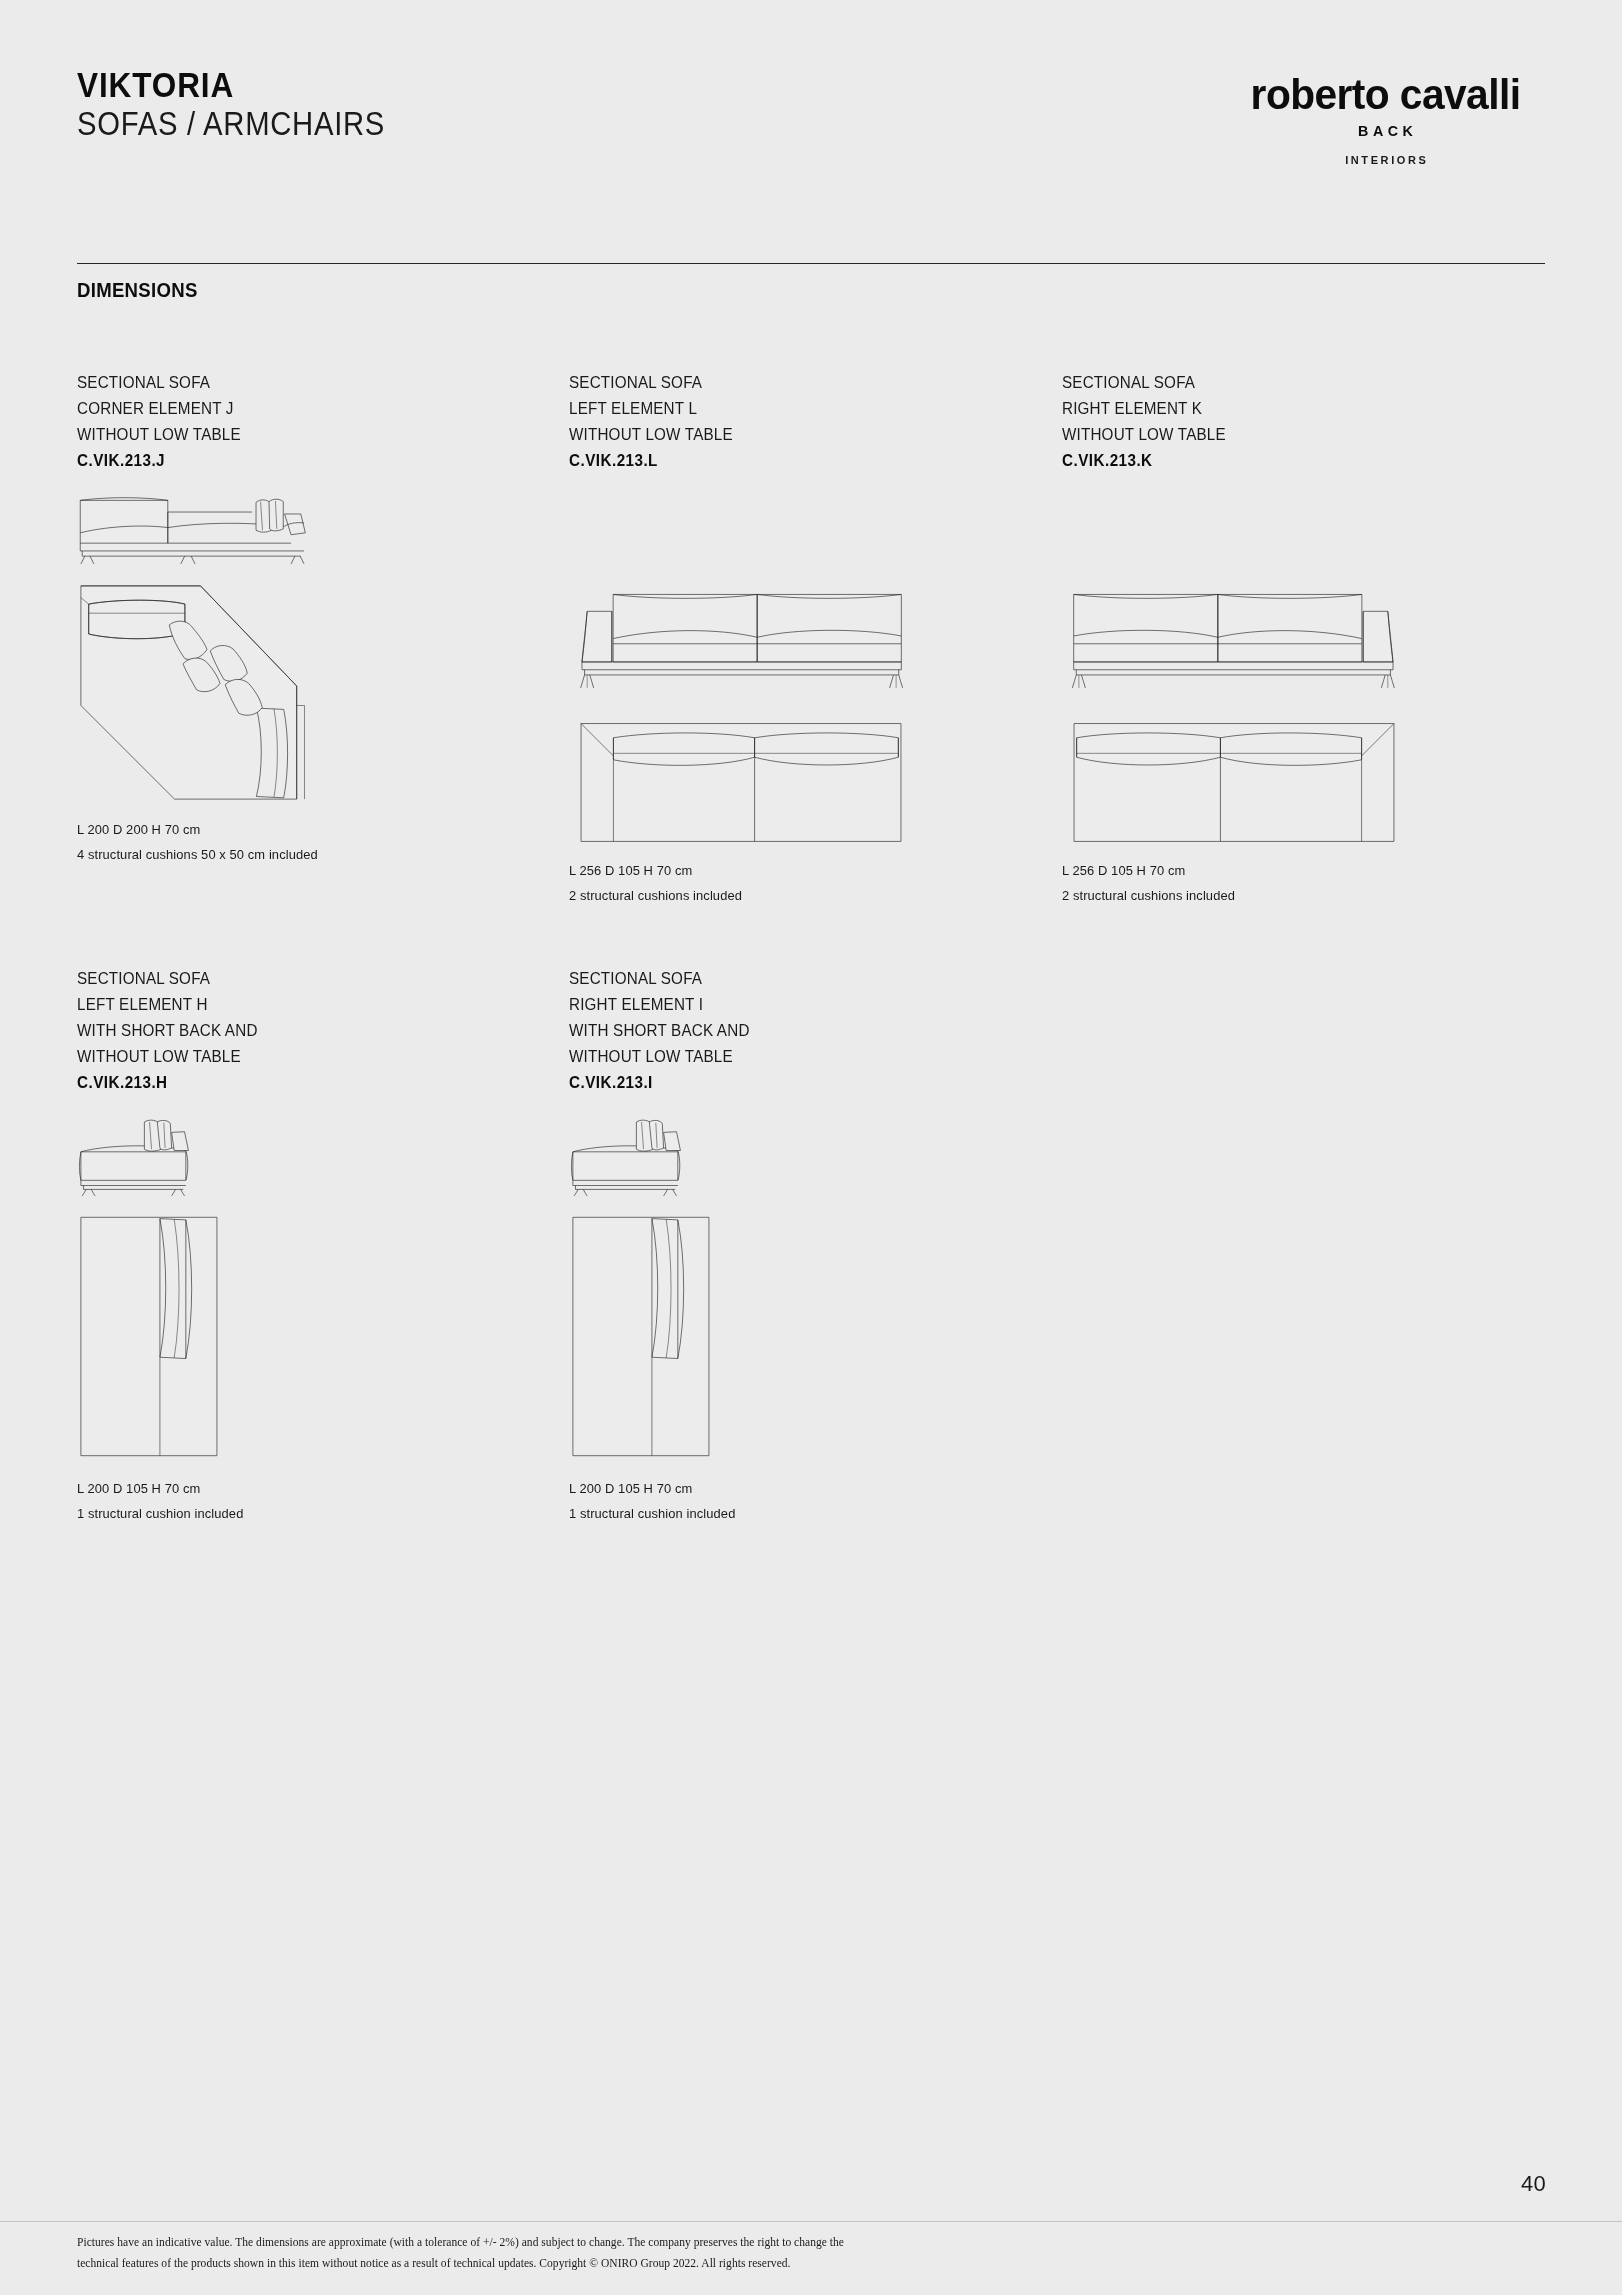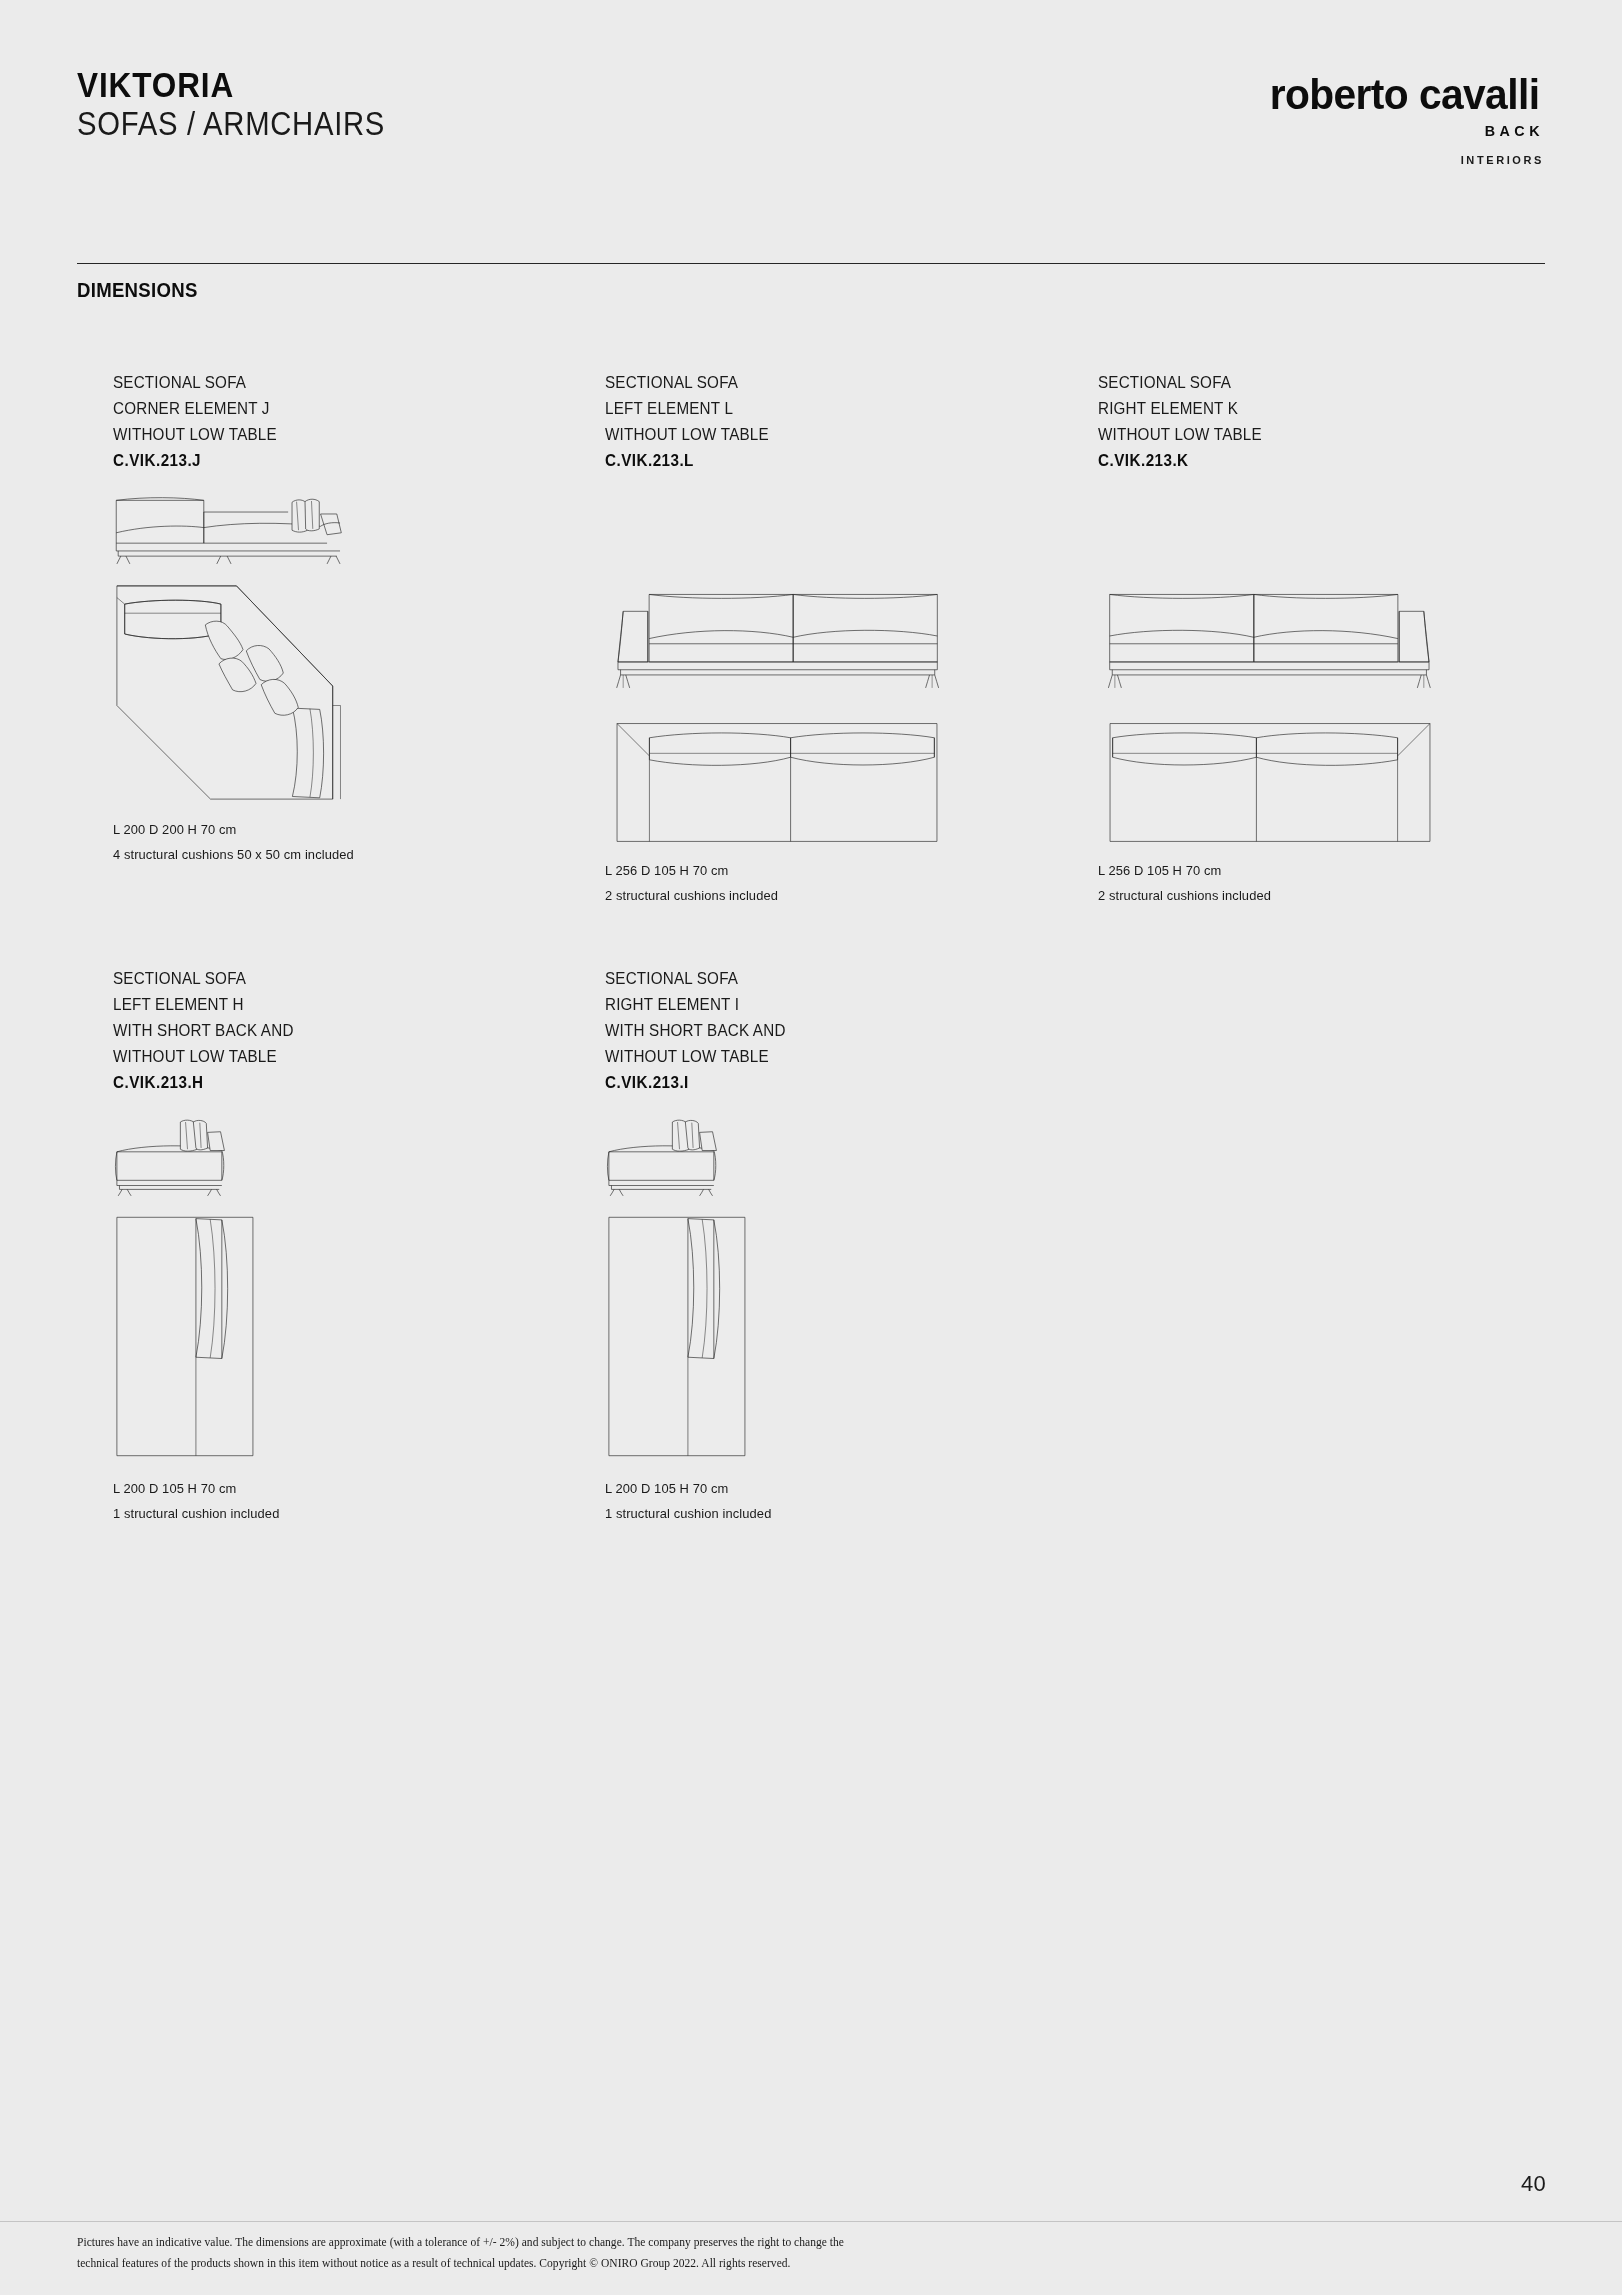--- a/index.html
+++ b/index.html
@@ -46,23 +46,23 @@
     letter-spacing: 0.8px;
     line-height: 39px;
     color: #1a1a1a;
     transform: scaleX(0.90);
     transform-origin: left center;
     white-space: nowrap;
   }
 
   .brand {
     position: absolute;
-    right: 8px;
+    right: 14px;
     top: 6.5px;
-    text-align: right;
+    text-align: center;
     width: 305px;
   }
   .brand-name {
     font-size: 42px;
     font-weight: 700;
     letter-spacing: -0.6px;
     line-height: 45px;
     color: #0d0d0d;
     transform: scaleX(0.97);
     white-space: nowrap;
@@ -102,21 +102,21 @@
     font-size: 20px;
     font-weight: 700;
     letter-spacing: 0.3px;
     color: #0d0d0d;
     transform: scaleX(0.93);
     transform-origin: left center;
     white-space: nowrap;
   }
 
   
-  .col { position: absolute; margin-left: 36px; }
+  .col { position: absolute; }
   .col-1 { left: 77px; }
   .col-2 { left: 569px; }
   .col-3 { left: 1062px; }
   .row-1 { top: 369px; }
   .row-2 { top: 965px; }
 
   .prod-head { margin: 0; }
   .prod-head .ln {
     font-size: 16.2px;
     font-weight: 400;

